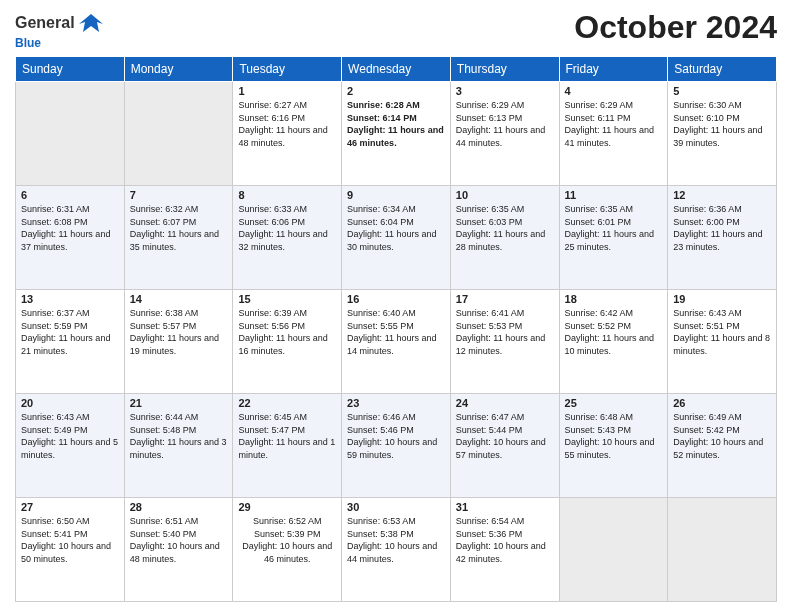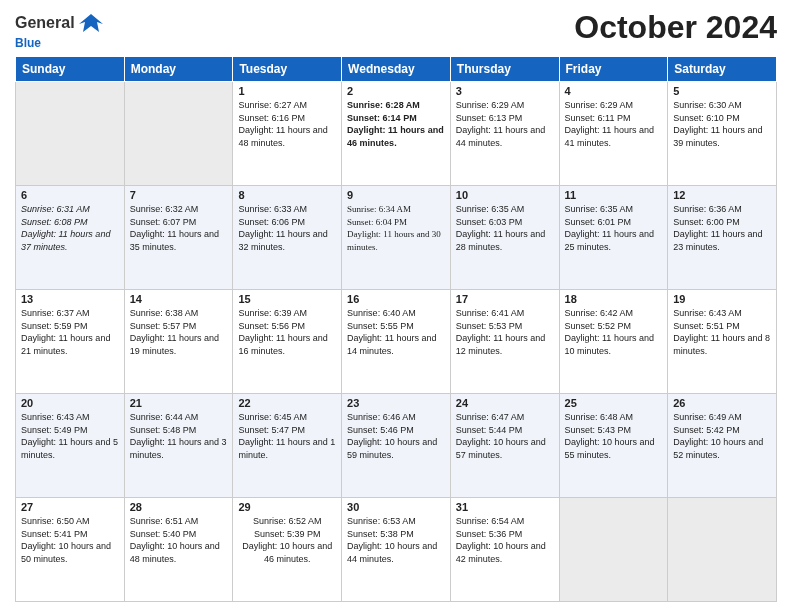--- a/index.html
+++ b/index.html
@@ -47,21 +47,21 @@
     }
     .calendar {
       width: 100%;
       border-collapse: collapse;
       flex: 1;
     }
     .calendar th {
       background: #1565c0;
       color: #fff;
       font-size: 12px;
-      font-weight: bold;
+      font-weight: normal;
       text-align: left;
       padding: 5px 6px;
       border: 1px solid #fff;
     }
     .calendar td {
       border: 1px solid #ccc;
       vertical-align: top;
       padding: 3px 5px;
       width: calc(100% / 7);
       font-size: 9.5px;
@@ -157,39 +157,39 @@
           <td>
             <span class="day-num">5</span>
             <div class="day-info" style="white-space: pre-line;">Sunrise: 6:30 AM
 Sunset: 6:10 PM
 Daylight: 11 hours and 39 minutes.</div>
           </td>
         </tr>
         <tr>
           <td>
             <span class="day-num">6</span>
-            <div class="day-info" style="white-space: pre-line; font-style: italic;">Sunrise: 6:31 AM
+            <div class="day-info" style="white-space: pre-line;">Sunrise: 6:31 AM
 Sunset: 6:08 PM
 Daylight: 11 hours and 37 minutes.</div>
           </td>
           <td>
             <span class="day-num">7</span>
             <div class="day-info" style="white-space: pre-line;">Sunrise: 6:32 AM
 Sunset: 6:07 PM
 Daylight: 11 hours and 35 minutes.</div>
           </td>
           <td>
             <span class="day-num">8</span>
             <div class="day-info" style="white-space: pre-line;">Sunrise: 6:33 AM
 Sunset: 6:06 PM
 Daylight: 11 hours and 32 minutes.</div>
           </td>
           <td>
             <span class="day-num">9</span>
-            <div class="day-info" style="white-space: pre-line; font-family: Liberation Serif, serif;">Sunrise: 6:34 AM
+            <div class="day-info" style="white-space: pre-line;">Sunrise: 6:34 AM
 Sunset: 6:04 PM
 Daylight: 11 hours and 30 minutes.</div>
           </td>
           <td>
             <span class="day-num">10</span>
             <div class="day-info" style="white-space: pre-line;">Sunrise: 6:35 AM
 Sunset: 6:03 PM
 Daylight: 11 hours and 28 minutes.</div>
           </td>
           <td>

